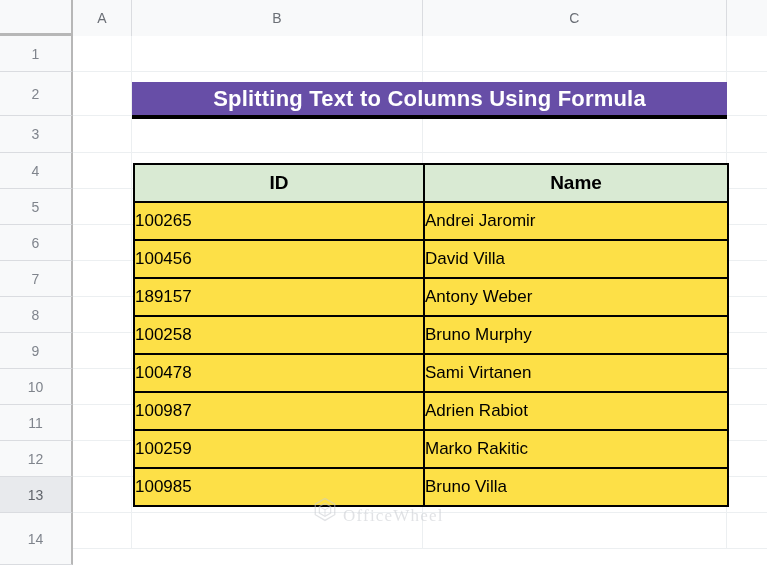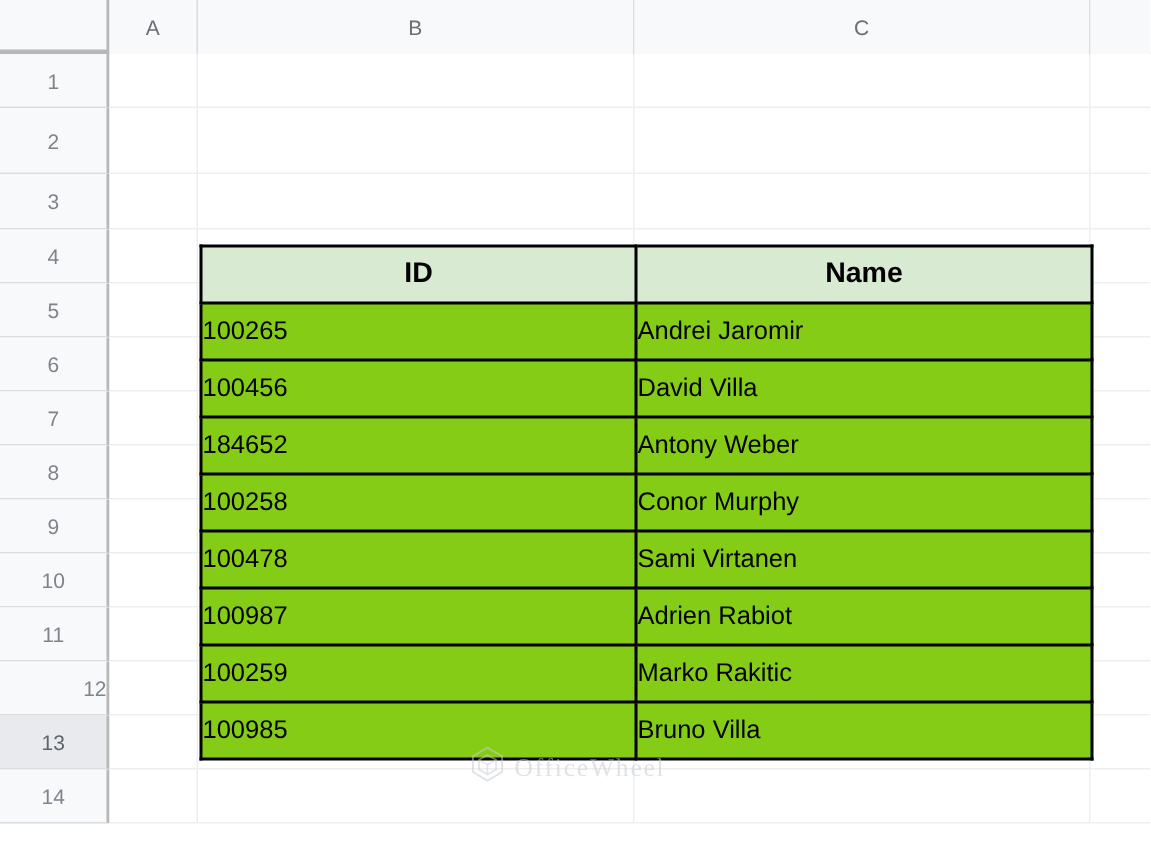--- a/index.html
+++ b/index.html
@@ -151,34 +151,34 @@
     font-family: "Liberation Sans", sans-serif;
     color: #000000;
     padding: 0;
   }
   #data-table th {
     background: #d9ead3;
     font-size: 19px;
     font-weight: bold;
   }
   #data-table td {
-    background: #84cc16;
+    background: #fde047;
     font-size: 17px;
     font-weight: normal;
   }
   #data-table col.c-id   { width: 290px; }
   #data-table col.c-name { width: 304px; }
 
   
   #watermark {
     position: absolute;
     left: 312px;
     top: 496px;
     display: flex;
-    align-items: center;
+    align-items: flex-end;
     gap: 5px;
     opacity: .55;
     pointer-events: none;
     user-select: none;
   }
   #watermark .wm-text {
     font-family: "Liberation Serif", serif;
     font-size: 17px;
     letter-spacing: 1.2px;
     color: #c9ccd1;
@@ -232,27 +232,27 @@
       </div>
       <div class="row-head" style="height: 36px;">
         <span>9</span>
       </div>
       <div class="row-head" style="height: 36px;">
         <span>10</span>
       </div>
       <div class="row-head" style="height: 36px;">
         <span>11</span>
       </div>
-      <div class="row-head" style="height: 36px; justify-content: flex-end;">
+      <div class="row-head" style="height: 36px;">
         <span>12</span>
       </div>
       <div class="row-head selected" style="height: 36px;">
         <span>13</span>
       </div>
-      <div class="row-head" style="height: 36px;">
+      <div class="row-head" style="height: 52px;">
         <span>14</span>
       </div>
     </div>
 
   <div id="grid">
       <div class="grid-row" style="height: 36px;">
         <div class="grid-cell gc-a"></div>
         <div class="grid-cell gc-b"></div>
         <div class="grid-cell gc-c"></div>
         <div class="grid-cell gc-d"></div>
@@ -330,20 +330,23 @@
         <div class="grid-cell gc-d"></div>
       </div>
       <div class="grid-row" style="height: 36px;">
         <div class="grid-cell gc-a"></div>
         <div class="grid-cell gc-b"></div>
         <div class="grid-cell gc-c"></div>
         <div class="grid-cell gc-d"></div>
       </div>
     </div>
 
+  <div id="title-banner">
+    <span class="title-text">Splitting Text to Columns Using Formula</span>
+  </div>
 
   <table id="data-table">
     <colgroup>
       <col class="c-id">
       <col class="c-name">
     </colgroup>
     <thead>
       <tr>
         <th>ID</th>
         <th>Name</th>
@@ -352,26 +355,26 @@
     <tbody id="table-body">
         <tr>
           <td>100265</td>
           <td>Andrei Jaromir</td>
         </tr>
         <tr>
           <td>100456</td>
           <td>David Villa</td>
         </tr>
         <tr>
-          <td>184652</td>
+          <td>189157</td>
           <td>Antony Weber</td>
         </tr>
         <tr>
           <td>100258</td>
-          <td>Conor Murphy</td>
+          <td>Bruno Murphy</td>
         </tr>
         <tr>
           <td>100478</td>
           <td>Sami Virtanen</td>
         </tr>
         <tr>
           <td>100987</td>
           <td>Adrien Rabiot</td>
         </tr>
         <tr>

